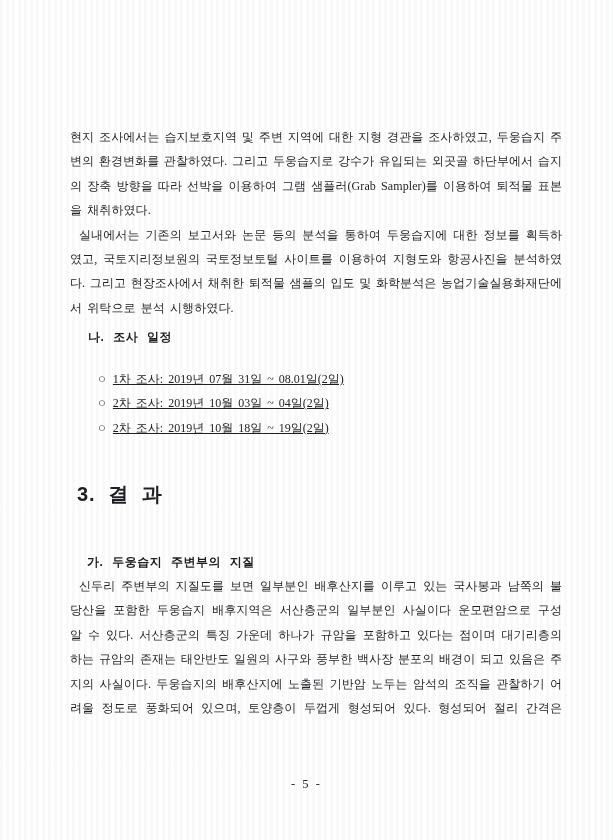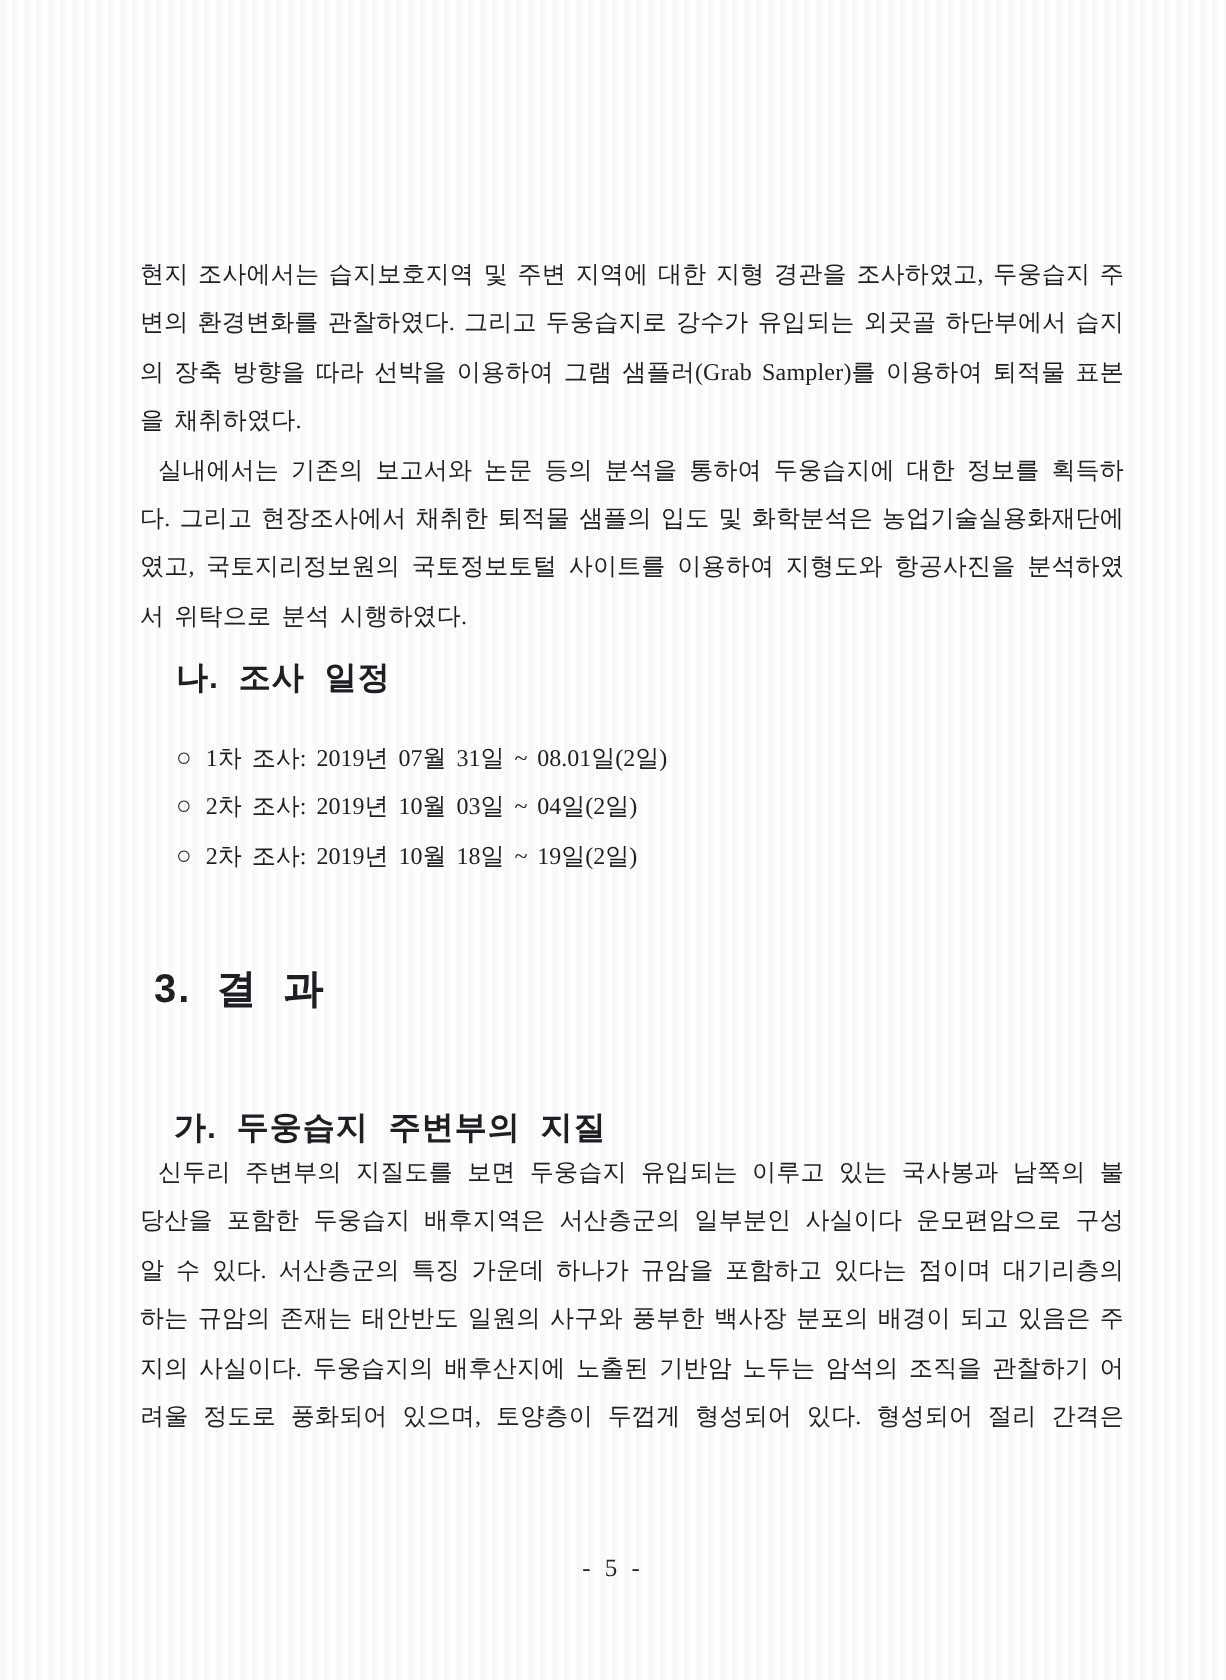--- a/index.html
+++ b/index.html
@@ -41,44 +41,45 @@
   }
   .tline.lastleft {
     text-align-last: left;
     word-spacing: 2px;
   }
   .tline.indent { text-indent: 9px; }
   .h-sans {
     position: absolute;
     font-family: "Liberation Sans", "DejaVu Sans", sans-serif;
     font-weight: bold;
-    font-size: 16px;
+    font-size: 12px;
     word-spacing: 5px;
     letter-spacing: 0.5px;
     white-space: nowrap;
   }
   #schedule-heading { top: 329px; left: 88px; }
   #results-subheading { top: 529px; left: 87px; margin-top: 25px; }
   #results-heading {
     position: absolute;
     top: 481px;
     left: 77px;
     font-family: Liberation Sans, sans-serif;
     font-weight: bold;
     font-size: 20px;
     word-spacing: 6px;
     letter-spacing: 1px;
     white-space: nowrap;
   }
   #schedule-list {
     position: absolute;
     top: 367px;
-    left: 88px;
+    left: 98px;
     font-size: 12px;
     line-height: 24.4px;
+    text-decoration: underline;
   }
   .schedule-item { white-space: nowrap; word-spacing: 2px; }
   .schedule-item .bullet {
     display: inline-block;
     margin-right: 7px;
     font-size: 13px;
     color: #2a2a2e;
   }
   #page-number {
     position: absolute;
@@ -98,41 +99,41 @@
 
   <div id="intro-block" class="bodytext">
     <div>
         <div class="tline">현지 조사에서는 습지보호지역 및 주변 지역에 대한 지형 경관을 조사하였고, 두웅습지 주</div>
         <div class="tline">변의 환경변화를 관찰하였다. 그리고 두웅습지로 강수가 유입되는 외곳골 하단부에서 습지</div>
         <div class="tline">의 장축 방향을 따라 선박을 이용하여 그램 샘플러(Grab Sampler)를 이용하여 퇴적물 표본</div>
         <div class="tline lastleft">을 채취하였다.</div>
       </div>
     <div>
         <div class="tline indent">실내에서는 기존의 보고서와 논문 등의 분석을 통하여 두웅습지에 대한 정보를 획득하</div>
+        <div class="tline">였고, 국토지리정보원의 국토정보토털 사이트를 이용하여 지형도와 항공사진을 분석하였</div>
         <div class="tline">다. 그리고 현장조사에서 채취한 퇴적물 샘플의 입도 및 화학분석은 농업기술실용화재단에</div>
-        <div class="tline">였고, 국토지리정보원의 국토정보토털 사이트를 이용하여 지형도와 항공사진을 분석하였</div>
         <div class="tline lastleft">서 위탁으로 분석 시행하였다.</div>
       </div>
   </div>
 
   <div id="schedule-heading" class="h-sans">나. 조사 일정</div>
 
   <div id="schedule-list">
       <div class="schedule-item"><span class="bullet">○</span><span>1차 조사: 2019년 07월 31일 ~ 08.01일(2일)</span></div>
       <div class="schedule-item"><span class="bullet">○</span><span>2차 조사: 2019년 10월 03일 ~ 04일(2일)</span></div>
       <div class="schedule-item"><span class="bullet">○</span><span>2차 조사: 2019년 10월 18일 ~ 19일(2일)</span></div>
     </div>
 
   <div id="results-heading">3. 결 과</div>
 
   <div id="results-subheading" class="h-sans">가. 두웅습지 주변부의 지질</div>
 
   <div id="geology-block" class="bodytext">
     <div>
-        <div class="tline indent">신두리 주변부의 지질도를 보면 두웅습지 유입되는 이루고 있는 국사봉과 남쪽의 불</div>
+        <div class="tline indent">신두리 주변부의 지질도를 보면 일부분인 배후산지를 이루고 있는 국사봉과 남쪽의 불</div>
         <div class="tline">당산을 포함한 두웅습지 배후지역은 서산층군의 일부분인 사실이다 운모편암으로 구성</div>
         <div class="tline">알 수 있다. 서산층군의 특징 가운데 하나가 규암을 포함하고 있다는 점이며 대기리층의</div>
         <div class="tline">하는 규암의 존재는 태안반도 일원의 사구와 풍부한 백사장 분포의 배경이 되고 있음은 주</div>
         <div class="tline">지의 사실이다. 두웅습지의 배후산지에 노출된 기반암 노두는 암석의 조직을 관찰하기 어</div>
         <div class="tline">려울 정도로 풍화되어 있으며, 토양층이 두껍게 형성되어 있다. 형성되어 절리 간격은</div>
       </div>
   </div>
 
   <div id="page-number">- 5 -</div>
 

